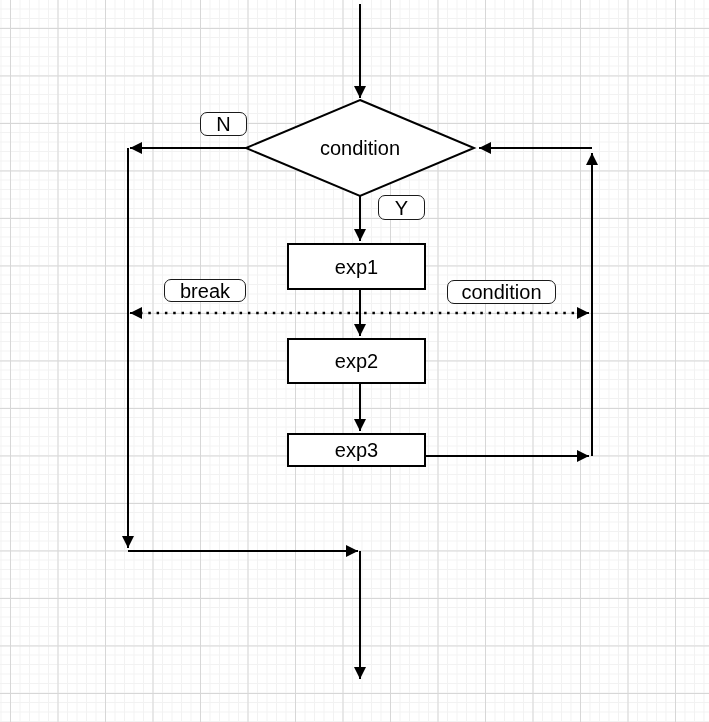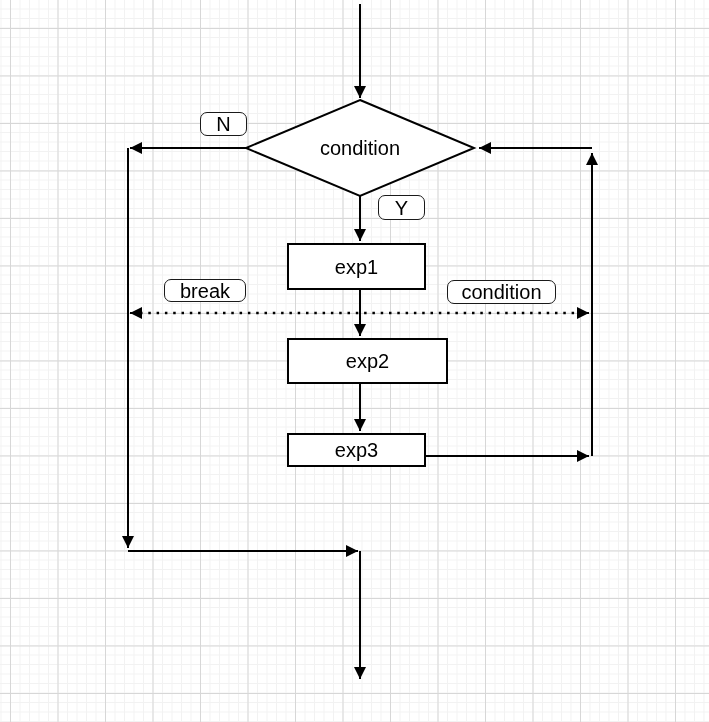--- a/index.html
+++ b/index.html
@@ -70,21 +70,21 @@
   .pill {
     background: #ffffff;
     border: 1.5px solid #1a1a1a;
     border-radius: 7px;
     box-sizing: border-box;
   }
 
   
   .cond-label  { left: 285px; top: 134px; width: 150px; height: 28px; }
   .exp1        { left: 287px; top: 243px; width: 139px; height: 47px; text-align: right; }
-  .exp2        { left: 287px; top: 338px; width: 161px; height: 46px; }
+  .exp2        { left: 287px; top: 338px; width: 139px; height: 46px; }
   .exp3        { left: 287px; top: 433px; width: 139px; height: 34px; }
 
   
   .pill-n        { left: 200px; top: 112px; width: 47px;  height: 24px; }
   .pill-y        { left: 378px; top: 195px; width: 47px;  height: 25px; }
   .pill-break    { left: 164px; top: 279px; width: 82px; height: 23px; }
   .pill-continue { left: 447px; top: 280px; width: 109px; height: 24px; }
 </style>
 </head>
 <body>

